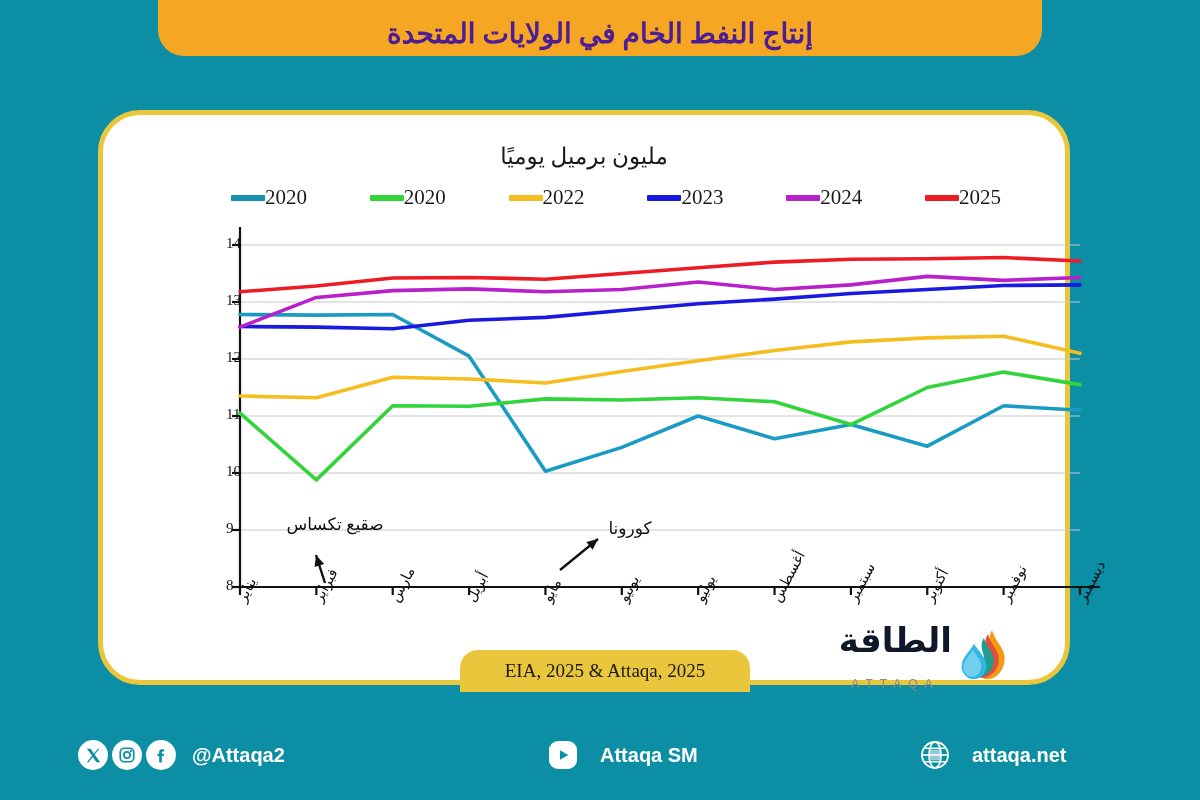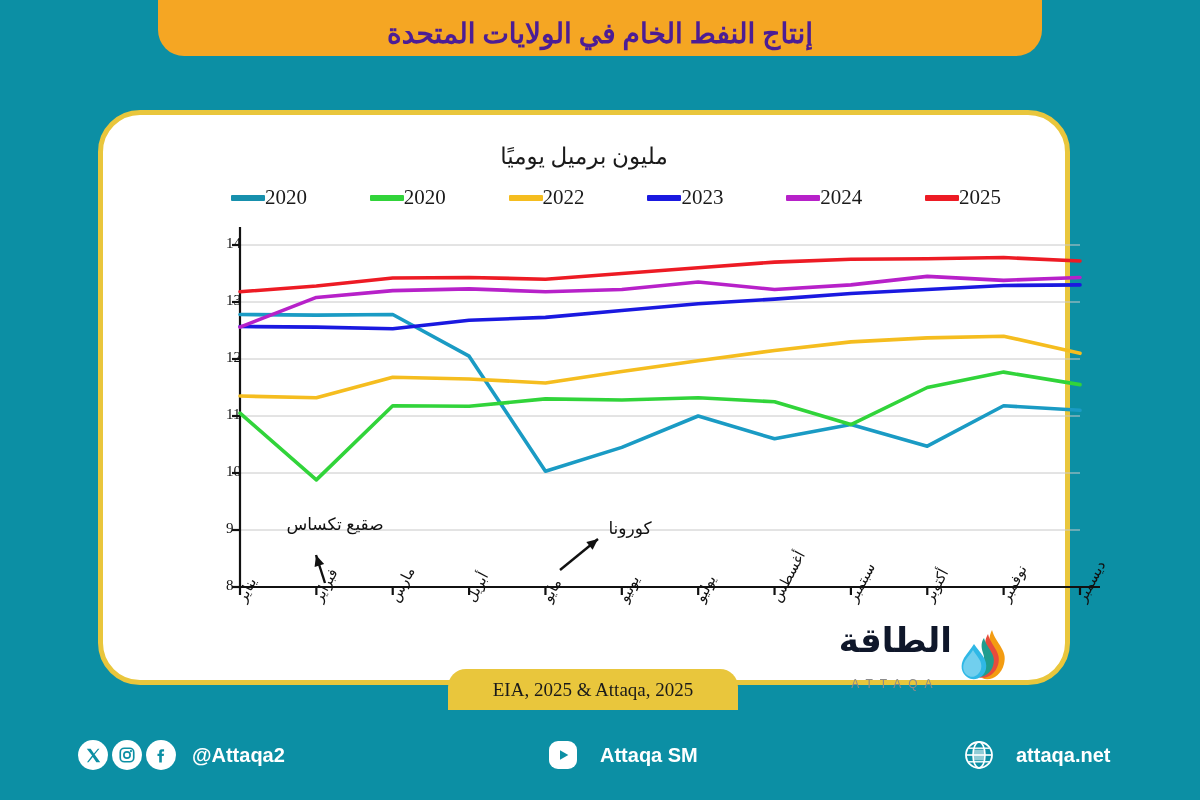--- a/index.html
+++ b/index.html
@@ -97,27 +97,26 @@
   .annot-text {
     font-family: "Liberation Sans", "DejaVu Sans", sans-serif;
     font-size: 17px; fill: #111111;
     direction: rtl; text-anchor: middle;
   }
   .annot-arrow { stroke: #111111; stroke-width: 2.4; fill: none; }
 
   
   #source-pill {
     position: absolute;
-    left: 448px; top: 650px;
+    left: 460px; top: 650px;
     width: 290px; height: 42px;
     background: #e9c63c;
     border-radius: 18px 18px 0 0;
     display: flex; align-items: center; justify-content: center;
     direction: ltr;
-    margin-top: 19px;
   }
   #source-text {
     font-family: "Liberation Serif", "DejaVu Serif", serif;
     font-size: 19px; color: #1a1a1a;
   }
 
   
   #brand-logo {
     position: absolute;
     left: 800px; top: 622px;
@@ -141,21 +140,21 @@
   #footer {
     position: absolute;
     left: 0; bottom: 0; width: 1200px; height: 90px;
     background: #0c8fa4;
     display: flex; align-items: center;
     direction: ltr;
   }
   .footer-group { display: flex; align-items: center; gap: 10px; }
   #footer-social { position: absolute; left: 78px; }
   #footer-sm     { position: absolute; left: 548px; }
-  #footer-web    { position: absolute; left: 964px; }
+  #footer-web    { position: absolute; left: 920px; }
 
   .social-badge {
     width: 30px; height: 30px; border-radius: 50%;
     background: #ffffff;
     display: flex; align-items: center; justify-content: center;
     margin-right: -6px;
   }
   .social-badge:last-of-type { margin-right: 0; }
   .footer-label {
     font-family: "Liberation Sans", "DejaVu Sans", sans-serif;

